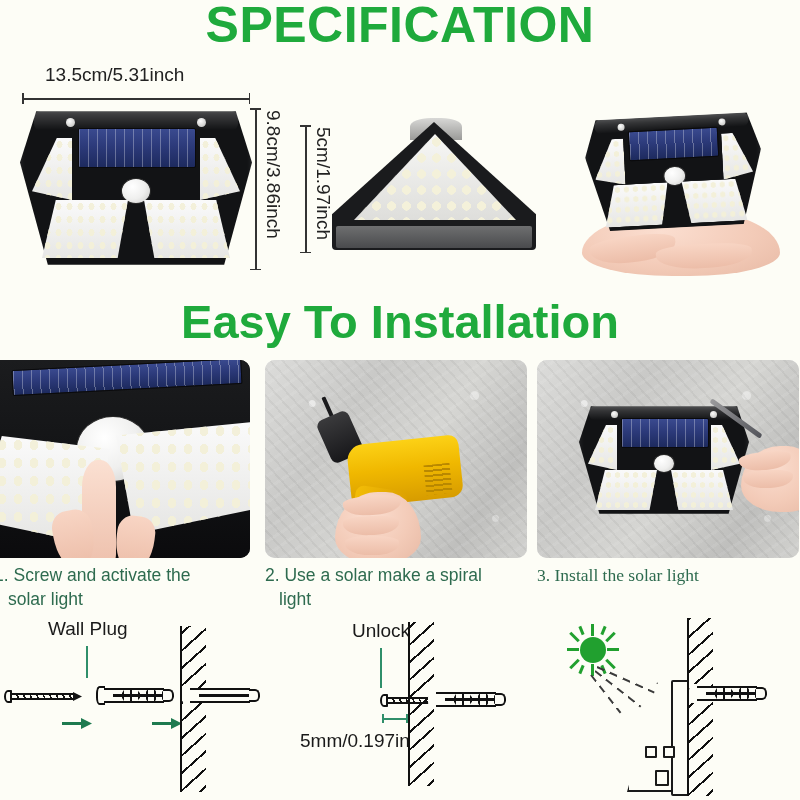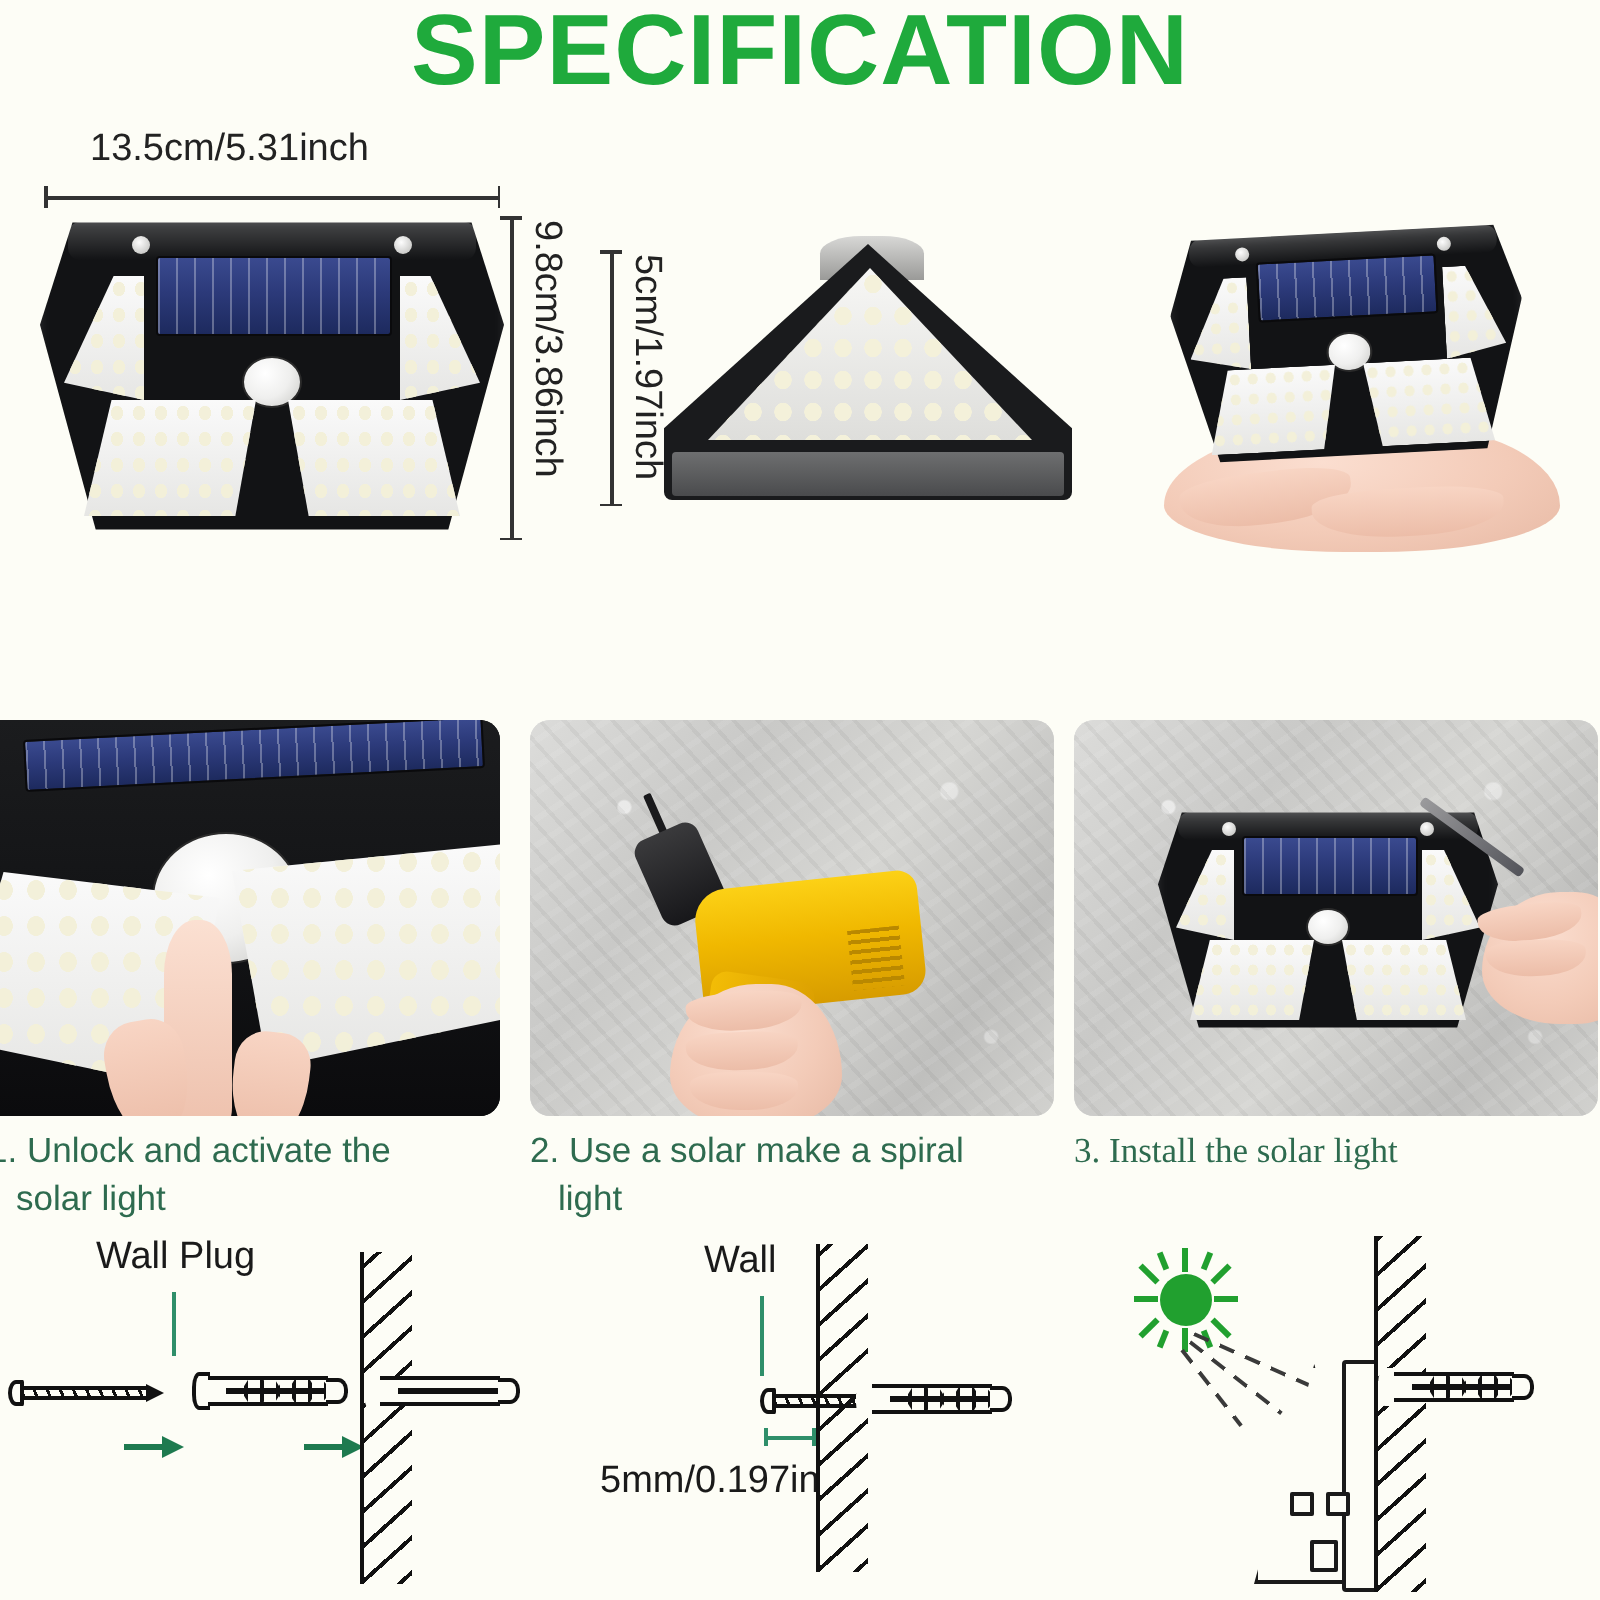--- a/index.html
+++ b/index.html
@@ -476,20 +476,21 @@
         <div class="led-panel led-left" style="left:17px; top:68px; width:64px; height:42px;">
             <div class="dots" style="background-size:9px 10px;"></div>
           </div>
         <div class="led-panel led-right" style="right:17px; top:68px; width:64px; height:42px;">
             <div class="dots" style="background-size:9px 10px;"></div>
           </div>
       </div>
     </div>
   </div>
 
+  <div class="heading-install">Easy To Installation</div>
 
   <div class="photos">
 
     <div class="photo photo-1">
       <div style="position:absolute; inset:0; background:linear-gradient(180deg,#1b1c1e 0%,#121315 55%,#0b0b0d 100%);"></div>
       <div class="solar-panel" style="left:20px; top:4px; width:230px; height:26px; transform:rotate(-3deg);"></div>
       <div class="pir-sensor" style="left:84px; top:56px; width:74px; height:66px;"></div>
       <div class="led-panel" style="left:-14px; top:76px; width:132px; height:108px; clip-path:polygon(18% 0%,100% 12%,86% 100%,0% 78%);">
         <div class="dots" style="background-size:16px 18px;"></div>
       </div>
@@ -539,21 +540,21 @@
       <div style="position:absolute; left:168px; top:56px; width:62px; height:5px; background:linear-gradient(90deg,#9a9a9c,#53545a); transform:rotate(36deg); border-radius:2px;"></div>
       <div class="hand-palm" style="left:204px; top:86px; width:78px; height:66px; border-radius:50% 40% 40% 50%/60% 60% 40% 40%;"></div>
       <div class="finger" style="left:202px; top:92px; width:52px; height:18px; transform:rotate(-6deg);"></div>
       <div class="finger" style="left:206px; top:110px; width:50px; height:18px; transform:rotate(-2deg);"></div>
     </div>
   </div>
 
   <div class="captions">
     <div class="caption cap-1">
       <span>1.</span>
-      <span>Unlock and activate the</span>
+      <span>Screw and activate the</span>
       <span class="cont">solar light</span>
     </div>
     <div class="caption cap-2">
       <span>2.</span>
       <span>Use a solar make a spiral</span>
       <span class="cont">light</span>
     </div>
     <div class="caption cap-3">
       <span>3.</span>
       <span>Install the solar light</span>
@@ -592,21 +593,21 @@
       <div class="wall" style="left:180px; top:8px; width:26px; height:166px;"></div>
       <div class="plug" style="left:182px; top:68px; width:78px;">
         <div class="collar" style="border:none;"></div>
           <div class="barrel"></div>
         <div class="core"></div>
           <div class="nose"></div>
       </div>
     </div>
 
     <div style="position:absolute; left:300px; top:0; width:250px; height:182px;">
-      <div class="diag-label" style="left:52px; top:2px;">Wall</div>
+      <div class="diag-label" style="left:52px; top:2px;">Unlock</div>
       <div class="leader" style="left:80px; top:30px; height:40px;"></div>
 
       <div class="screw" style="left:80px; top:76px; width:62px;">
         <div class="head"></div>
           <div class="shaft"></div>
           <div class="tip"></div>
       </div>
 
       <div class="dim-tick" style="left:82px; top:96px; width:26px;">
         <div class="cap l"></div>

